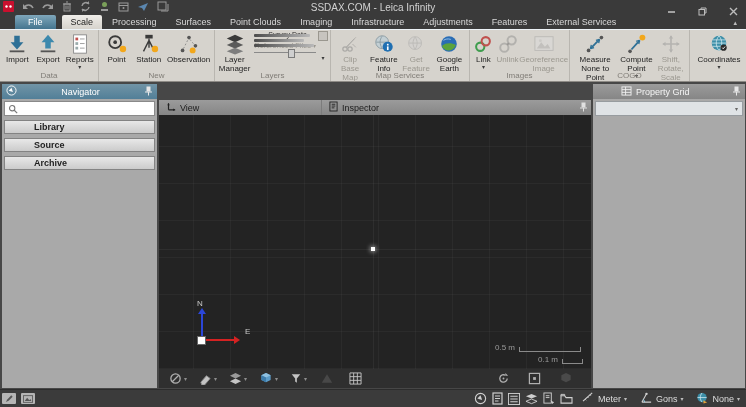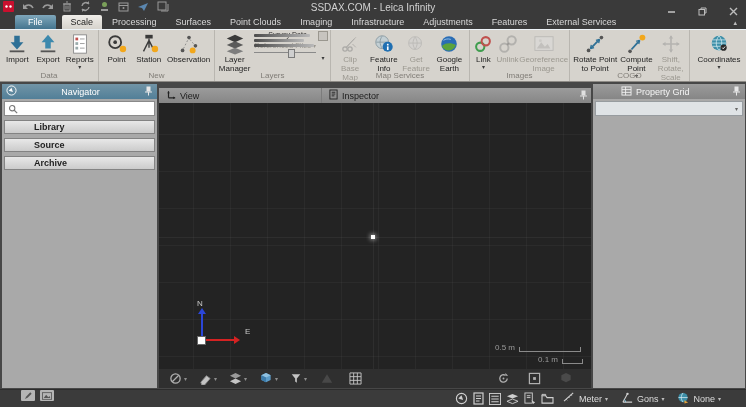--- a/index.html
+++ b/index.html
@@ -41,21 +41,21 @@
   .main{position:absolute;top:82px;left:0;right:0;bottom:18px;background:#474747;}
   .panel{position:absolute;background:#a9a9a9;}
   .phead{height:15px;display:flex;align-items:center;font-size:9px;padding:0 4px;gap:4px;box-sizing:border-box;}
   .phead .ptitle{flex:1;}
   .nav{left:2px;top:2px;width:155px;bottom:1px;}
   .nav .phead{background:linear-gradient(#7194a6,#527f98);color:#fff;text-align:center;}
   .search{margin:2px 2px 0;height:13px;background:#fff;border:1px solid #8a8a8a;display:flex;align-items:center;padding:0 3px;gap:3px;}
   .search input{border:0;outline:0;flex:1;font-size:9px;height:11px;background:transparent;font-family:"Liberation Sans",sans-serif;}
   .navsec{margin:4px 2px 0;height:14px;background:linear-gradient(#e8e8e8,#cbcbcb);border:1px solid #838383;display:flex;align-items:center;padding-left:29px;font-weight:bold;font-size:9px;color:#1f1f1f;box-sizing:border-box;}
   
-  .viewarea{left:159px;top:6px;width:432px;bottom:1px;background:#8f8f8f;}
+  .viewarea{left:159px;top:18px;width:432px;bottom:1px;background:#8f8f8f;}
   .vtabs{height:15px;display:flex;align-items:center;font-size:9px;color:#1c1c1c;background:linear-gradient(#9b9b9b,#868686);}
   .vtab{display:flex;align-items:center;gap:4px;height:100%;padding:0 7px;box-sizing:border-box;}
   .vtab.view{width:163px;border-right:1px solid #7c7c7c;}
   .vtabs .spacer{flex:1;}
   .canvas{position:absolute;top:15px;left:0;right:0;bottom:19px;background:#232323;background-image:linear-gradient(rgba(255,255,255,.035) 1px,transparent 1px),linear-gradient(90deg,rgba(255,255,255,.035) 1px,transparent 1px);background-size:37px 37px;background-position:-3px -6px;overflow:hidden;}
   .ch-v{position:absolute;left:214px;top:0;bottom:0;width:1px;background:rgba(255,255,255,.05);}
   .ch-h{position:absolute;top:134px;left:0;right:0;height:1px;background:rgba(255,255,255,.05);}
   .centerpt{position:absolute;left:212px;top:132px;width:4px;height:4px;background:#fff;box-shadow:0 0 4px 1px rgba(255,255,255,.5);}
   .axis{position:absolute;left:30px;bottom:18px;width:70px;height:52px;}
   .axis .nlabel{position:absolute;left:8px;top:0;font-size:8px;color:#c8c8c8;}
@@ -73,21 +73,21 @@
   .tbtn{display:flex;align-items:center;gap:2px;color:#9a9a9a;}
   .tbtn .caret{color:#8d8d8d;}
   .vtoolbar .spacer{flex:1;}
   
   .prop{left:593px;right:1px;top:2px;bottom:1px;}
   .prop .phead{background:linear-gradient(#9b9b9b,#868686);color:#f4f4f4;padding-left:28px;}
   .dropdown{margin:2px;height:13px;background:#dfe3e6;border:1px solid #979ca0;display:flex;align-items:center;padding:0 4px;font-size:9px;color:#333;}
   .dropdown .dval{flex:1;}
   .dropdown .caret{color:#666;}
   
-  .statusbar{position:absolute;left:0;right:0;bottom:0;height:18px;background:#3b3b3b;border-top:1px solid #2c2c2c;display:flex;padding:0 21px;gap:5px;font-size:9px;color:#dcdcdc;box-sizing:border-box;}
+  .statusbar{position:absolute;left:0;right:0;bottom:0;height:18px;background:#3b3b3b;border-top:1px solid #2c2c2c;display:flex;align-items:center;padding:0 2px;gap:5px;font-size:9px;color:#dcdcdc;box-sizing:border-box;}
   .sl-btn{width:14px;height:11px;background:#b5b5b5;border-radius:1px;display:flex;align-items:center;justify-content:center;}
   .statusbar .spacer{flex:1;}
   .sicon{display:flex;align-items:center;justify-content:center;}
   .unit{display:flex;align-items:center;gap:3px;padding:0 4px;}
   .unit .caret{color:#bdbdbd;font-size:6px;}
 </style>
 </head>
 <body>
 
 <div class="window">
@@ -369,21 +369,21 @@
     <div class="group" style="width:120px">
       <div class="rbtn" style="width:48px">
         <span class="ric">
             <svg width="22" height="22" viewBox="0 0 24 24">
               <path d="M7 17L17 7" stroke="#2e7096" stroke-width="2"></path>
               <path d="M17 7l-1 4M17 7l-4 1M7 17l1-4M7 17l4-1" stroke="#2e7096" stroke-width="1.4"></path>
               <circle cx="5" cy="19" r="2" fill="#555"></circle>
               <circle cx="19" cy="5" r="2" fill="#555"></circle>
             </svg>
           </span>
-        <span class="lbl">Rotate Point to Point</span>
+        <span class="lbl">Measure None to Point</span>
       </div>
       <div class="rbtn" style="width:37px">
         <span class="ric">
             <svg width="22" height="22" viewBox="0 0 24 24">
               <path d="M7 18L16 8" stroke="#2e7096" stroke-width="2"></path>
               <path d="M16 8l-1 4M16 8l-4 1" stroke="#2e7096" stroke-width="1.4"></path>
               <circle cx="5.5" cy="20" r="2" fill="#555"></circle>
               <circle cx="19" cy="5" r="3.2" fill="#f2a71b"></circle>
             </svg>
           </span>

